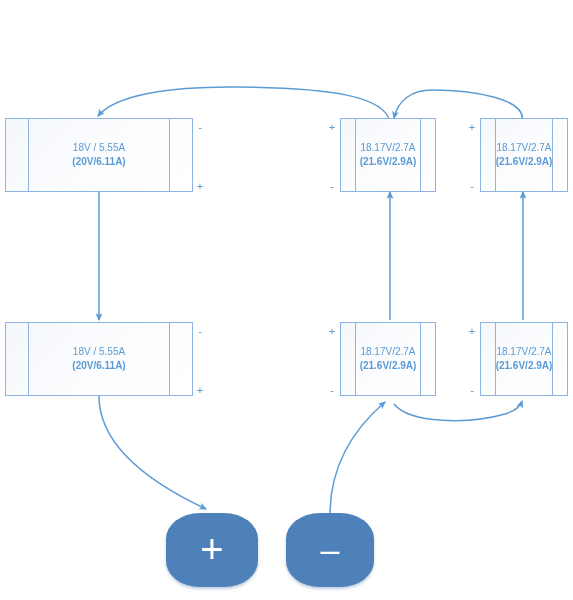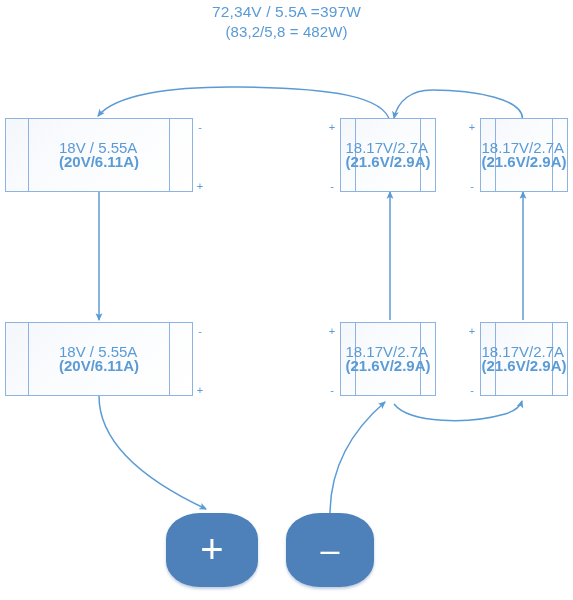--- a/index.html
+++ b/index.html
@@ -65,22 +65,23 @@
   .panel .bar-left  { left: 10%; }
   .panel .bar-right { right: 10%; }
   .panel.wide .bar-left  { left: 22px; }
   .panel.wide .bar-right { right: 22px; }
   .panel.narrow .bar-left  { left: 14px; }
   .panel.narrow .bar-right { right: 14px; }
 
   .panel-label {
     position: relative;
     z-index: 2;
+    text-align: center;
     color: #5b9bd5;
-    font-size: 15px;
+    font-size: 10px;
     line-height: 14px;
     white-space: nowrap;
     pointer-events: none;
   }
   .panel-label .l2 { display: block; font-weight: bold; }
 
   
   .pol {
     position: absolute;
     color: #5b9bd5;
@@ -110,24 +111,20 @@
     margin-top: -3px;
     user-select: none;
   }
   .terminal.minus .sym { font-size: 34px; }
 </style>
 </head>
 <body>
 
 <div id="stage">
 
-  <div id="title-block">
-    <span class="tline" id="title-line-1">72,34V / 5.5A =397W</span>
-    <span class="tline" id="title-line-2">(83,2/5,8 = 482W)</span>
-  </div>
 
   <svg id="wires" viewBox="0 0 573 600">
     <defs>
       <marker id="arw" viewBox="0 0 10 10" refX="8.5" refY="5" markerWidth="5.2" markerHeight="5.2" orient="auto-start-reverse">
         <path d="M 0 0.6 L 10 5 L 0 9.4 L 2.2 5 Z" fill="#5b9bd5"></path>
       </marker>
     </defs>
 
     <g fill="none" stroke="#5b9bd5" stroke-width="1.5">
 

